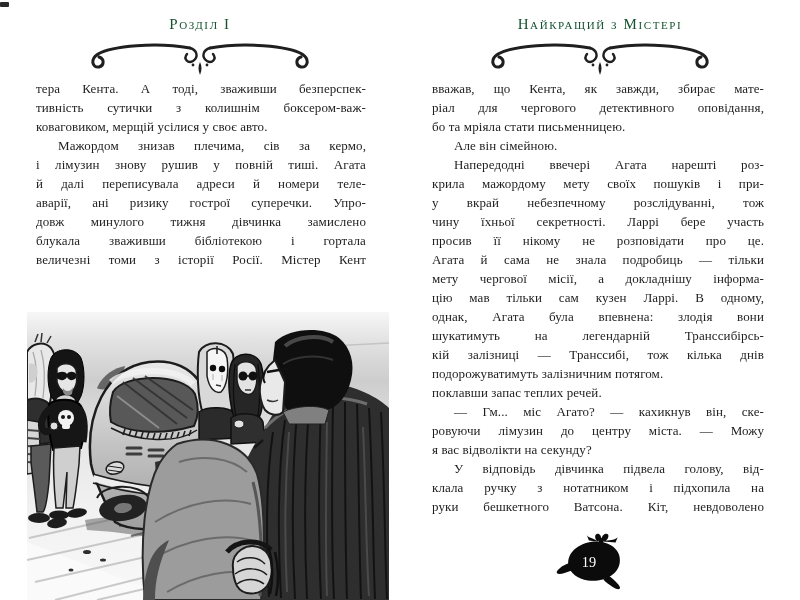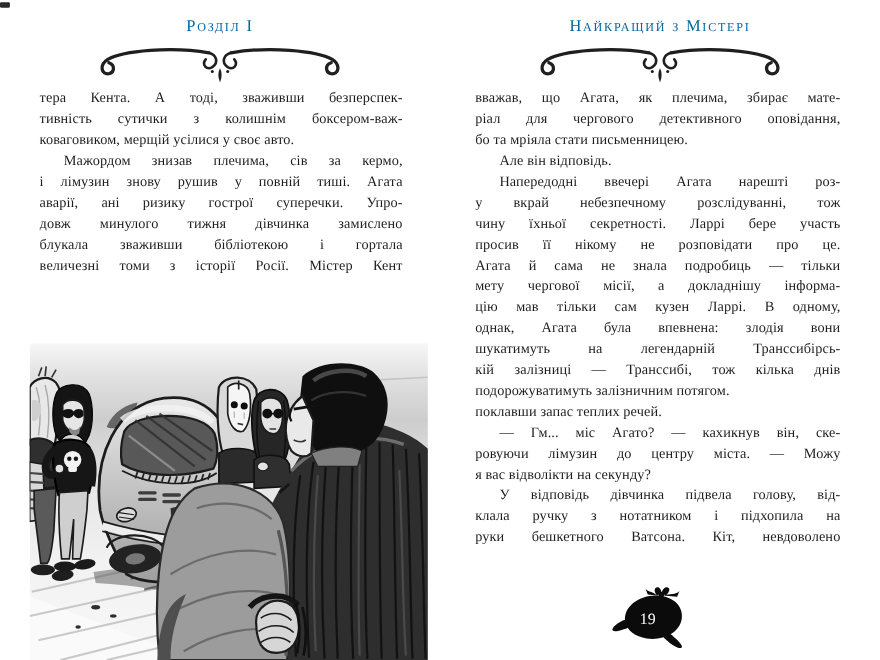--- a/index.html
+++ b/index.html
@@ -8,21 +8,21 @@
     background:#ffffff;color:#1d1d1d;
     font-family:"Liberation Serif", serif;
   }
   .page{position:absolute;top:0;width:400px;height:600px}
   #page-left{left:0}
   #page-right{left:400px}
 
   .running-head{
     position:absolute;top:16px;left:0;width:100%;
     text-align:center;font-variant:small-caps;
-    font-size:15px;letter-spacing:1.6px;color:#0369a1;
+    font-size:15px;letter-spacing:1.6px;color:#14532d;
   }
   .flourish{position:absolute;top:40px;left:50%;transform:translateX(-50%);width:232px;height:36px}
   .flourish svg{width:100%;height:100%}
 
   .text-block{position:absolute;top:79px;font-size:13px;line-height:19px}
   #page-left  .text-block{left:36px;width:330px}
   #page-right .text-block{left:32px;width:332px}
   .line{text-align:justify;text-align-last:justify;height:19px;overflow:hidden;letter-spacing:.1px}
   .line.end{text-align-last:left}
   .line.indent{text-indent:22px}
@@ -55,20 +55,21 @@
       <circle cx="123" cy="25" r="1.4" fill="#1f1f1f" stroke="none"></circle>
     </svg>
   </div>
 
   <div class="text-block">
       <div class="line">тера Кента. А тоді, зваживши безперспек-</div>
       <div class="line">тивність сутички з колишнім боксером-важ-</div>
       <div class="line end">коваговиком, мерщій усілися у своє авто.</div>
       <div class="line indent">Мажордом знизав плечима, сів за кермо,</div>
       <div class="line">і лімузин знову рушив у повній тиші. Агата</div>
+      <div class="line">й далі переписувала адреси й номери теле-</div>
       <div class="line">аварії, ані ризику гострої суперечки. Упро-</div>
       <div class="line">довж минулого тижня дівчинка замислено</div>
       <div class="line">блукала зваживши бібліотекою і гортала</div>
       <div class="line">величезні томи з історії Росії. Містер Кент</div>
     </div>
 
   <div class="illustration" role="img" aria-label="Grayscale comic drawing: long-haired rock band members in sunglasses stand beside an old Beetle car on a road, facing a burly dark-coated man seen from behind">
     <svg viewBox="0 0 362 288" preserveAspectRatio="none">
       <defs>
         <linearGradient id="sky" x1="0" y1="0" x2="0" y2="1">
@@ -273,25 +274,26 @@
       <path d="M106,8 C113,10 115,17 109,21 C104,24 99,19 103,14" stroke-width="2.4"></path>
       <path d="M217,17 C211,19 212,26 217,27 C224,28 226,19 218,14 C204,6 160,2 126,8" stroke-width="3"></path>
       <path d="M126,8 C119,10 117,17 123,21 C128,24 133,19 129,14" stroke-width="2.4"></path>
       <path d="M116,22 C114,26 114,30 116,35 C118,30 118,26 116,22 Z" fill="#1f1f1f" stroke="none"></path>
       <circle cx="109" cy="25" r="1.4" fill="#1f1f1f" stroke="none"></circle>
       <circle cx="123" cy="25" r="1.4" fill="#1f1f1f" stroke="none"></circle>
     </svg>
   </div>
 
   <div class="text-block">
-      <div class="line">вважав, що Агата, як плечима, збирає мате-</div>
+      <div class="line">вважав, що Кента, як завжди, збирає мате-</div>
       <div class="line">ріал для чергового детективного оповідання,</div>
       <div class="line end">бо та мріяла стати письменницею.</div>
-      <div class="line indent end">Але він відповідь.</div>
+      <div class="line indent end">Але він сімейною.</div>
       <div class="line indent">Напередодні ввечері Агата нарешті роз-</div>
+      <div class="line">крила мажордому мету своїх пошуків і при-</div>
       <div class="line">у вкрай небезпечному розслідуванні, тож</div>
       <div class="line">чину їхньої секретності. Ларрі бере участь</div>
       <div class="line">просив її нікому не розповідати про це.</div>
       <div class="line">Агата й сама не знала подробиць — тільки</div>
       <div class="line">мету чергової місії, а докладнішу інформа-</div>
       <div class="line">цію мав тільки сам кузен Ларрі. В одному,</div>
       <div class="line">однак, Агата була впевнена: злодія вони</div>
       <div class="line">шукатимуть на легендарній Транссибірсь-</div>
       <div class="line">кій залізниці — Транссибі, тож кілька днів</div>
       <div class="line end">подорожуватимуть залізничним потягом.</div>

